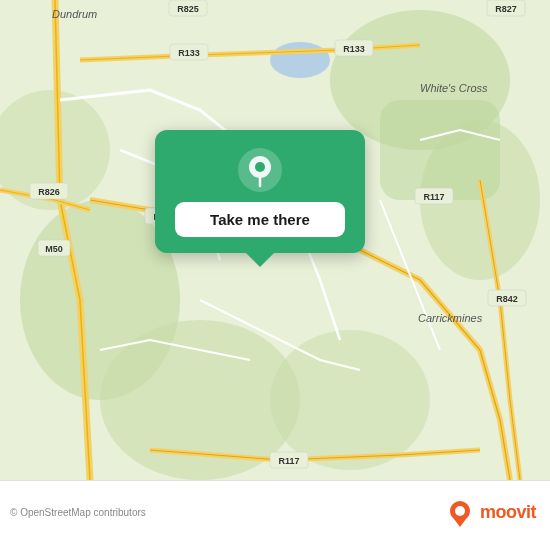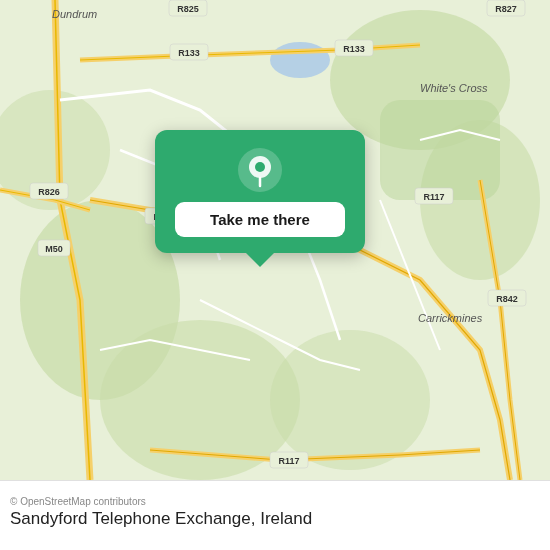--- a/index.html
+++ b/index.html
@@ -213,15 +213,22 @@
       <circle cx="22" cy="19" r="5" fill="#2eaa6e"></circle>
       <path d="M22 30 L22 38" stroke="white" stroke-width="2.5" stroke-linecap="round"></path>
     </svg>
     <button id="take-me-there-btn">Take me there</button>
   </div>
 </div>
 
 <div id="bottom-bar">
   <div id="bottom-left">
     <span id="attribution">© OpenStreetMap contributors</span>
-    <span id="location-name">Sandyford Telephone Exchange, Ireland</span>
+  </div>
+  <div id="moovit-logo">
+    <svg id="moovit-icon" viewBox="0 0 32 32" xmlns="http://www.w3.org/2000/svg">
+      <circle cx="16" cy="14" r="10" fill="#f05a22"></circle>
+      <circle cx="16" cy="14" r="5" fill="white"></circle>
+      <path d="M10 22 L16 30 L22 22" fill="#f05a22"></path>
+    </svg>
+    <span id="moovit-text">moovit</span>
   </div>
 </div>
 
 </body></html>

